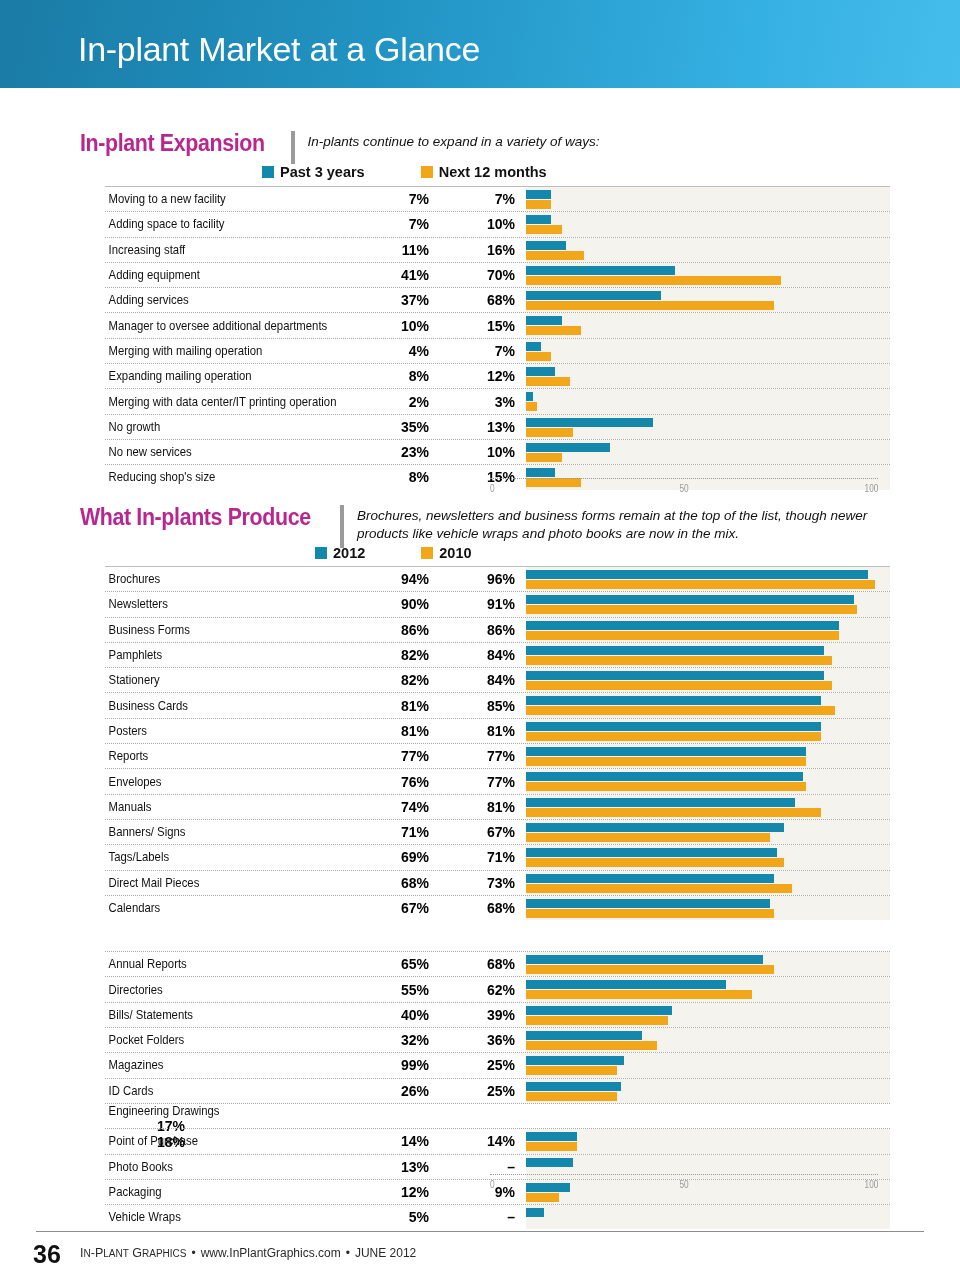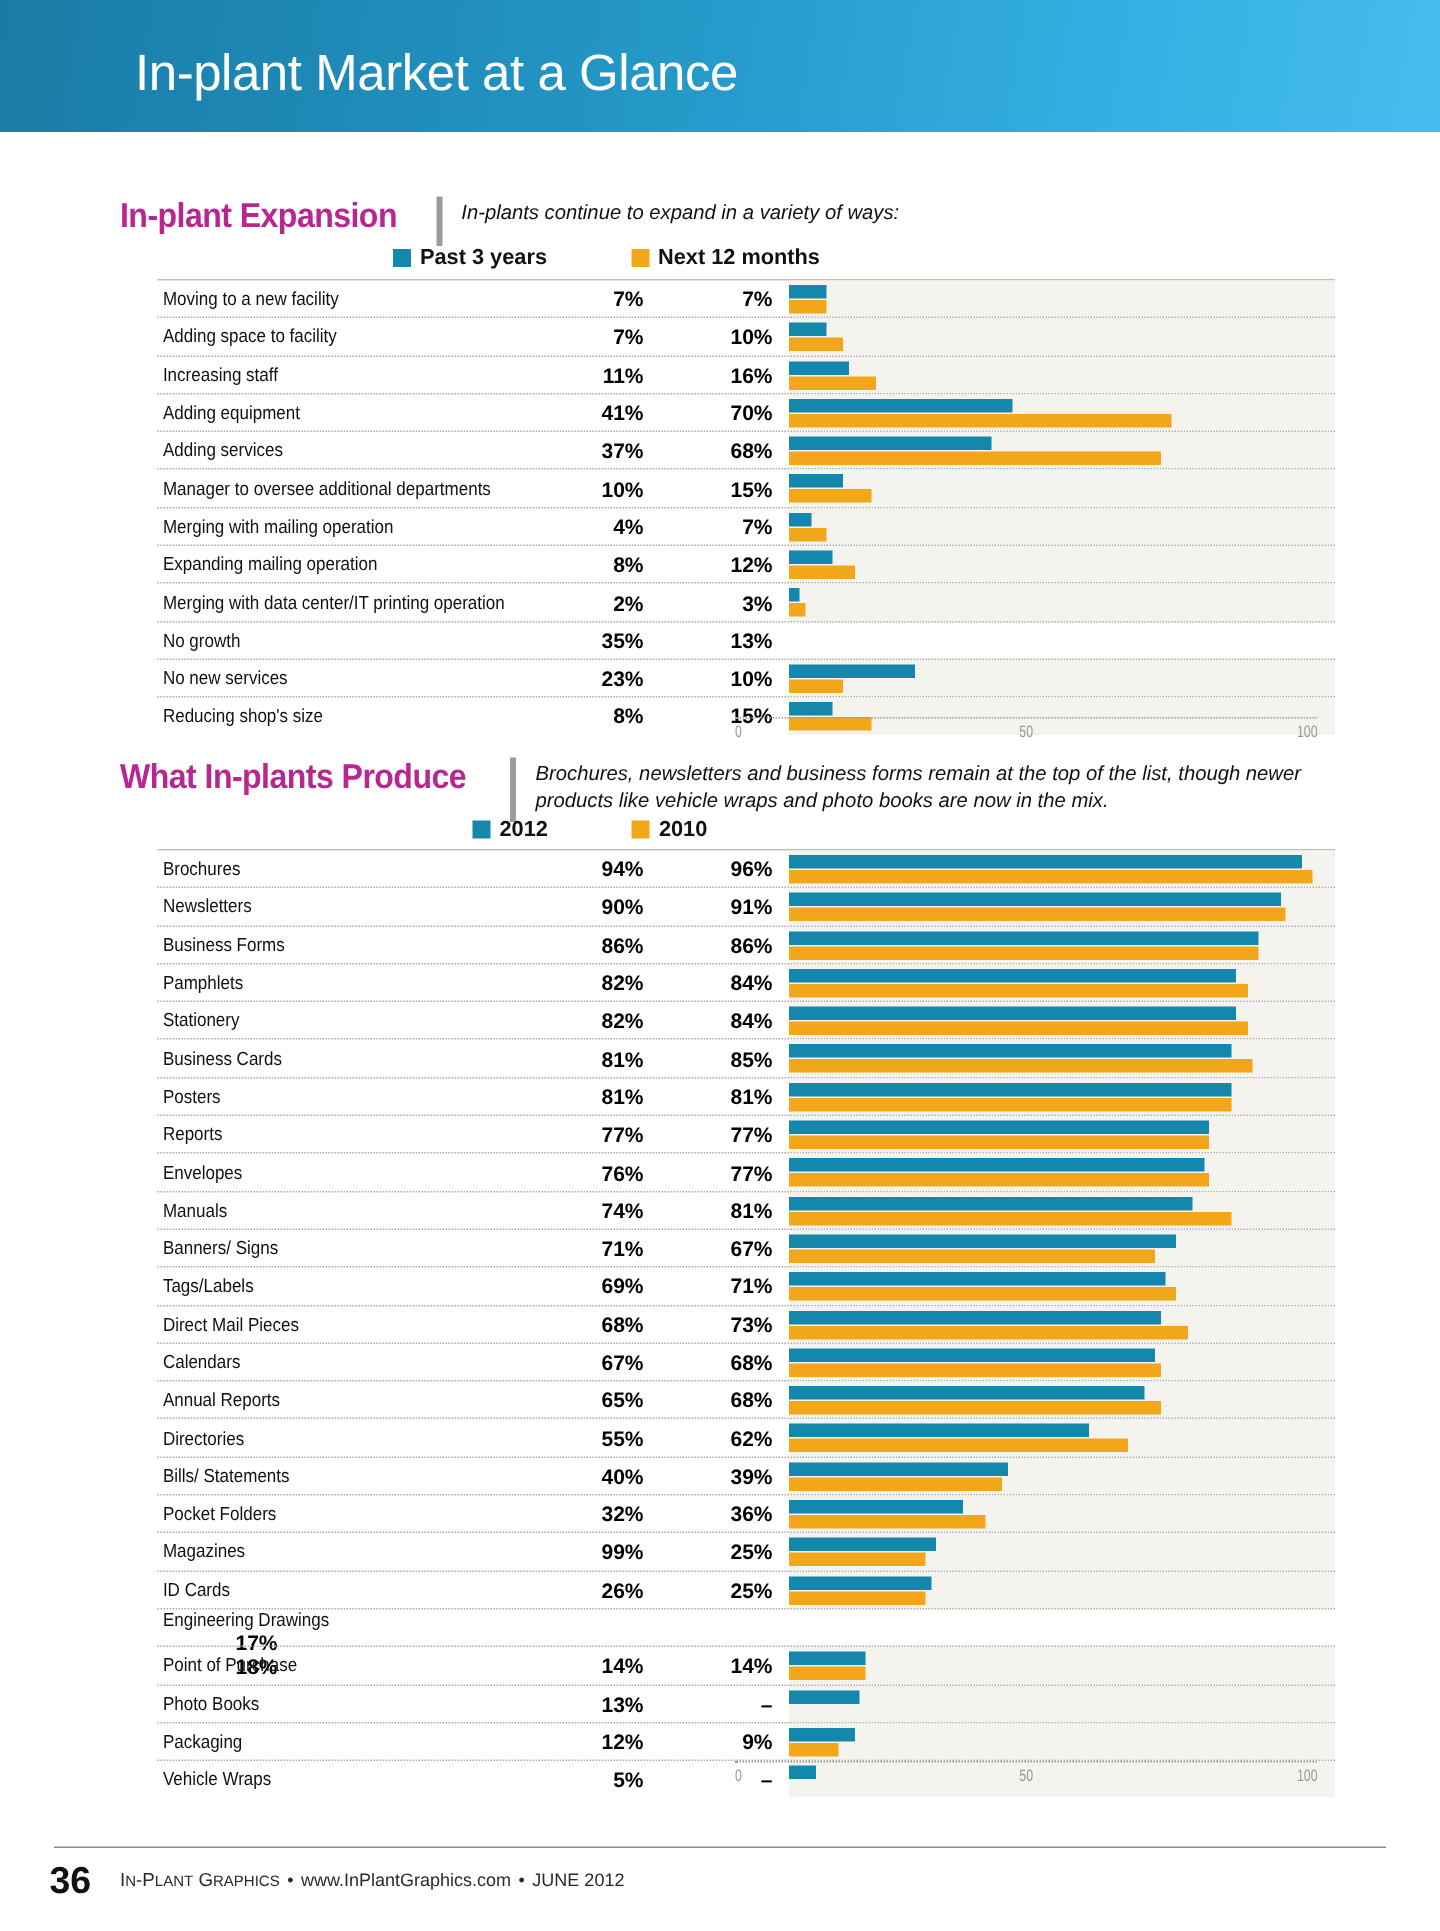--- a/index.html
+++ b/index.html
@@ -23,21 +23,20 @@
     background: linear-gradient(100deg, #1a7ba6 0%, #2295c4 42%, #35b0e2 78%, #45bdec 100%);
   }
   .banner-title {
     position: absolute;
     left: 78px; top: 30px;
     color: #ffffff;
     font-size: 34px;
     font-weight: 400;
     letter-spacing: -0.3px;
     white-space: nowrap;
-    margin-left: 12px;
   }
 
   
   .section-head {
     position: absolute;
     display: flex;
     align-items: flex-start;
   }
   .section-title {
     color: #b8268f;
@@ -269,21 +268,21 @@
     <div class="row" style="height: 24.3px;">
       <div class="row-label" style="width: 240px;">Merging with data center/IT printing operation</div>
       <div class="row-v1" style="width: 80px;">2%</div>
       <div class="row-v2" style="width: 80px;">3%</div>
       <div style="width: 5px;"></div>
       <div class="plot">
         <div class="bar bar-a" style="width: 2%; background: rgb(20, 135, 173);"></div>
         <div class="bar bar-b" style="width: 3%; background: rgb(242, 167, 27);"></div>
       </div>
     </div>
-    <div class="row" style="height: 24.3px; align-items: center;">
+    <div class="row" style="height: 24.3px;">
       <div class="row-label" style="width: 240px;">No growth</div>
       <div class="row-v1" style="width: 80px;">35%</div>
       <div class="row-v2" style="width: 80px;">13%</div>
       <div style="width: 5px;"></div>
       <div class="plot">
         <div class="bar bar-a" style="width: 35%; background: rgb(20, 135, 173);"></div>
         <div class="bar bar-b" style="width: 13%; background: rgb(242, 167, 27);"></div>
       </div>
     </div>
     <div class="row" style="height: 24.3px; justify-content: flex-end;">
@@ -466,21 +465,21 @@
     <div class="row" style="height: 24.3px;">
       <div class="row-label" style="width: 240px;">Calendars</div>
       <div class="row-v1" style="width: 80px;">67%</div>
       <div class="row-v2" style="width: 80px;">68%</div>
       <div style="width: 5px;"></div>
       <div class="plot">
         <div class="bar bar-a" style="width: 67%; background: rgb(20, 135, 173);"></div>
         <div class="bar bar-b" style="width: 68%; background: rgb(242, 167, 27);"></div>
       </div>
     </div>
-    <div class="row" style="height: 24.3px;">
+    <div class="row" style="height: 24.3px; margin-top: 31px;">
       <div class="row-label" style="width: 240px;">Annual Reports</div>
       <div class="row-v1" style="width: 80px;">65%</div>
       <div class="row-v2" style="width: 80px;">68%</div>
       <div style="width: 5px;"></div>
       <div class="plot">
         <div class="bar bar-a" style="width: 65%; background: rgb(20, 135, 173);"></div>
         <div class="bar bar-b" style="width: 68%; background: rgb(242, 167, 27);"></div>
       </div>
     </div>
     <div class="row" style="height: 24.3px;">

